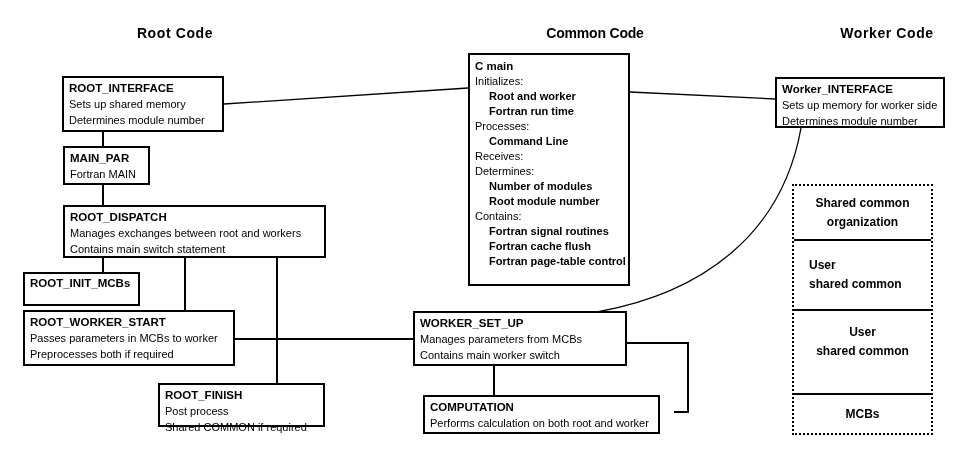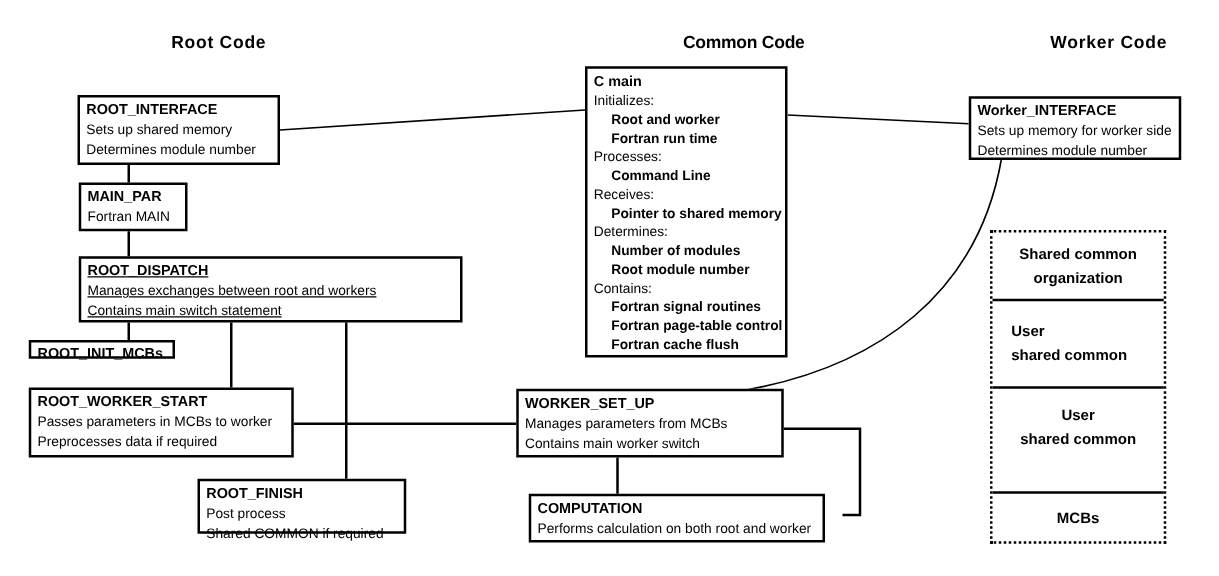--- a/index.html
+++ b/index.html
@@ -77,58 +77,57 @@
     <div class="title">ROOT_INTERFACE</div>
     <div>Sets up shared memory</div>
     <div>Determines module number</div>
   </div>
 
   <div class="box" style="left:63px;top:146px;width:87px;height:39px;">
     <div class="title">MAIN_PAR</div>
     <div>Fortran MAIN</div>
   </div>
 
-  <div class="box" style="left:63px;top:205px;width:307px;height:53px;text-decoration:underline;">
+  <div class="box" style="left:63px;top:205px;width:263px;height:53px;">
     <div class="title">ROOT_DISPATCH</div>
     <div>Manages exchanges between root and workers</div>
     <div>Contains main switch statement</div>
   </div>
 
-  <div class="box" style="left:23px;top:272px;width:117px;height:15px;padding-top:1px;">
+  <div class="box" style="left:23px;top:272px;width:117px;height:34px;padding-top:1px;">
     <div class="title">ROOT_INIT_MCBs</div>
   </div>
 
   <div class="box" style="left:23px;top:310px;width:212px;height:56px;">
     <div class="title">ROOT_WORKER_START</div>
     <div>Passes parameters in MCBs to worker</div>
-    <div>Preprocesses data if required</div>
+    <div>Preprocesses both if required</div>
   </div>
 
   <div class="box" style="left:158px;top:383px;width:167px;height:44px;">
     <div class="title">ROOT_FINISH</div>
     <div>Post process</div>
     <div>Shared COMMON if required</div>
   </div>
 
   <div class="box cmain" style="left:468px;top:53px;width:162px;height:233px;">
     <div class="title">C main</div>
     <div>Initializes:</div>
     <div class="sub">Root and worker</div>
     <div class="sub">Fortran run time</div>
     <div>Processes:</div>
     <div class="sub">Command Line</div>
     <div>Receives:</div>
-    <div class="sub">Pointer to shared memory</div>
     <div>Determines:</div>
     <div class="sub">Number of modules</div>
     <div class="sub">Root module number</div>
     <div>Contains:</div>
     <div class="sub">Fortran signal routines</div>
+    <div class="sub">Fortran cache flush</div>
     <div class="sub">Fortran page-table control</div>
-    <div class="sub">Fortran cache flush</div>
   </div>
 
   <div class="box" style="left:775px;top:77px;width:170px;height:51px;">
     <div class="title">Worker_INTERFACE</div>
     <div>Sets up memory for worker side</div>
     <div>Determines module number</div>
   </div>
 
   <div class="box" style="left:413px;top:311px;width:214px;height:55px;">
     <div class="title">WORKER_SET_UP</div>

